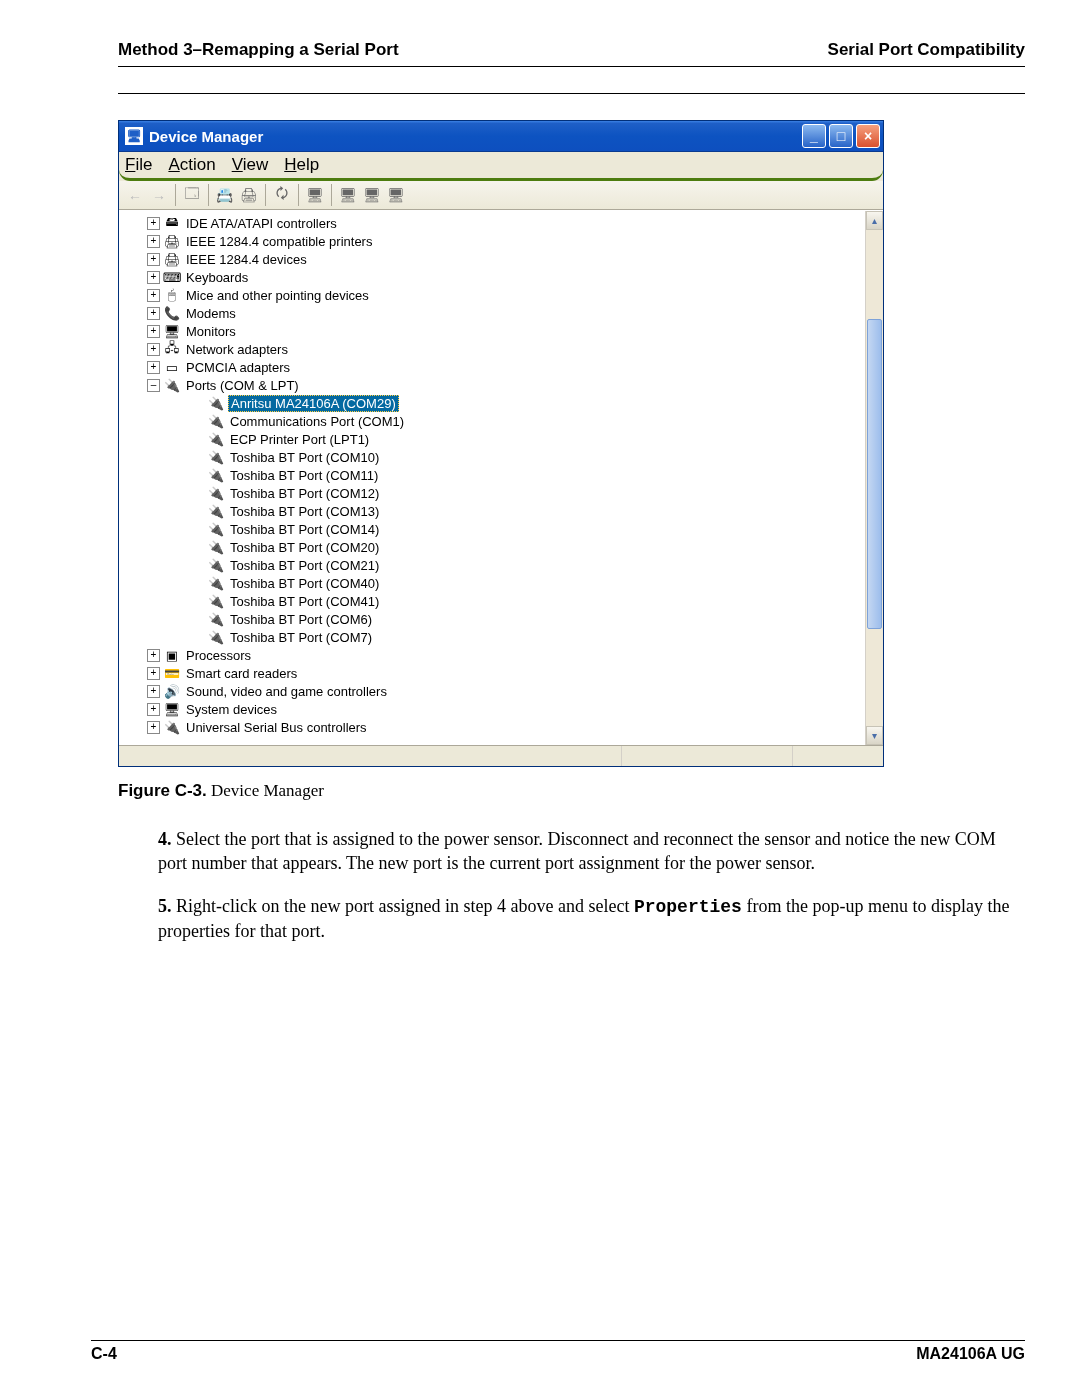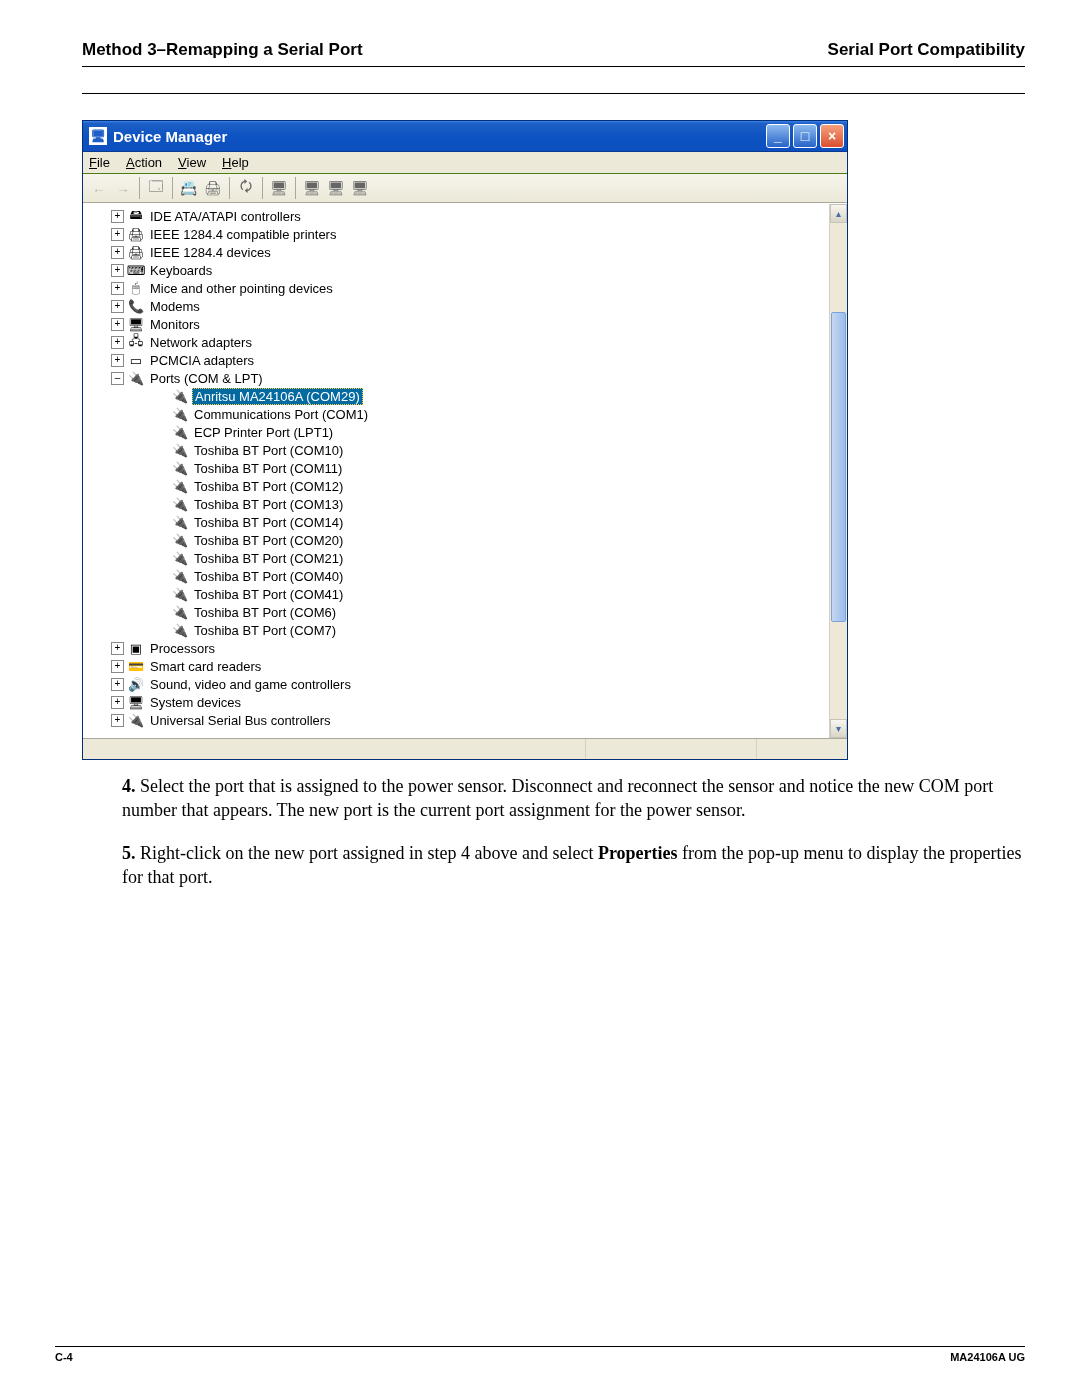--- a/index.html
+++ b/index.html
@@ -7,39 +7,40 @@
     padding: 0;
     background: #fff;
     font-family: "Times New Roman", serif;
     width: 1080px;
   }
   .page {
     padding: 40px 55px 30px 82px;
     box-sizing: border-box;
     min-height: 1397px;
     position: relative;
+    margin-left: 36px;
   }
   .header-row {
     display: flex;
     justify-content: space-between;
     font-family: Arial, Helvetica, sans-serif;
     font-weight: bold;
     font-size: 17px;
     border-bottom: 1px solid #000;
     padding-bottom: 6px;
     margin-bottom: 26px;
   }
   .instr {
     font-size: 18px;
     margin: 0 0 18px 40px;
     line-height: 1.35;
   }
   .instr .num { font-weight: bold; }
   .instr .plus { font-family: Arial, sans-serif; font-weight: bold; }
-  .instr .boldsans { font-family: Liberation Serif, serif; font-weight: bold; }
+  .instr .boldsans { font-family: Liberation Mono, monospace; font-weight: bold; }
   .hr-thin { border: none; border-top: 1px solid #000; margin: 0 0 26px 0; }
 
   
   .dm-window {
     width: 764px;
     border: 1px solid #002f7a;
     font-family: Tahoma, Arial, sans-serif;
     font-size: 13px;
     background: #ece9d8;
     margin: 0 0 14px 0;
@@ -78,22 +79,23 @@
   }
   .dm-titlebar .winbtn.close {
     background: linear-gradient(to bottom, #f6a07e, #d9512f);
     color: #fff;
   }
   .dm-menubar {
     background: #ece9d8;
     padding: 3px 6px;
     display: flex;
     gap: 16px;
-    font-size: 13px;
-    border-bottom: 1px solid #4d7c0f;
+    font-size: 17px;
+    border-bottom: 3px solid #4d7c0f;
+    border-radius: 11px;
   }
   .dm-menubar span { cursor: default; }
   .dm-menubar span u { text-decoration: underline; }
   .dm-toolbar {
     background: linear-gradient(to bottom,#f6f4ec,#ece9d8);
     height: 28px;
     border-bottom: 1px solid #aca899;
     display: flex;
     align-items: center;
     padding: 0 4px;
@@ -197,21 +199,21 @@
 
   .footer-row {
     position: absolute;
     left: 55px; right: 55px;
     bottom: 34px;
     border-top: 1px solid #000;
     padding-top: 4px;
     display:flex; justify-content:space-between;
     font-family: Arial, sans-serif;
     font-weight: bold;
-    font-size: 11px;
+    font-size: 16px;
   }
 </style>
 </head>
 <body>
 
 <div class="page">
 
   <div class="header-row">
     <span>Method 3–Remapping a Serial Port</span>
     <span>Serial Port Compatibility</span>
@@ -437,20 +439,23 @@
         <div class="sb-btn">▾</div>
       </div>
     </div>
     <div class="dm-status">
       <div class="panel"></div>
       <div class="panel mid"></div>
       <div class="panel"></div>
     </div>
   </div>
 
+  <div class="fig-caption">
+    <span class="fbold">Figure C-3.</span><span>   Device Manager</span>
+  </div>
 
   <p class="instr">
     <span class="num">4.</span>
     <span>Select the port that is assigned to the power sensor. Disconnect and reconnect the sensor and notice the new COM port number that appears. The new port is the current port assignment for the power sensor.</span>
   </p>
   <p class="instr">
     <span class="num">5.</span>
     <span>Right-click on the new port assigned in step 4 above and select </span><span class="boldsans">Properties</span><span> from the pop-up menu to display the properties for that port.</span>
   </p>
 

